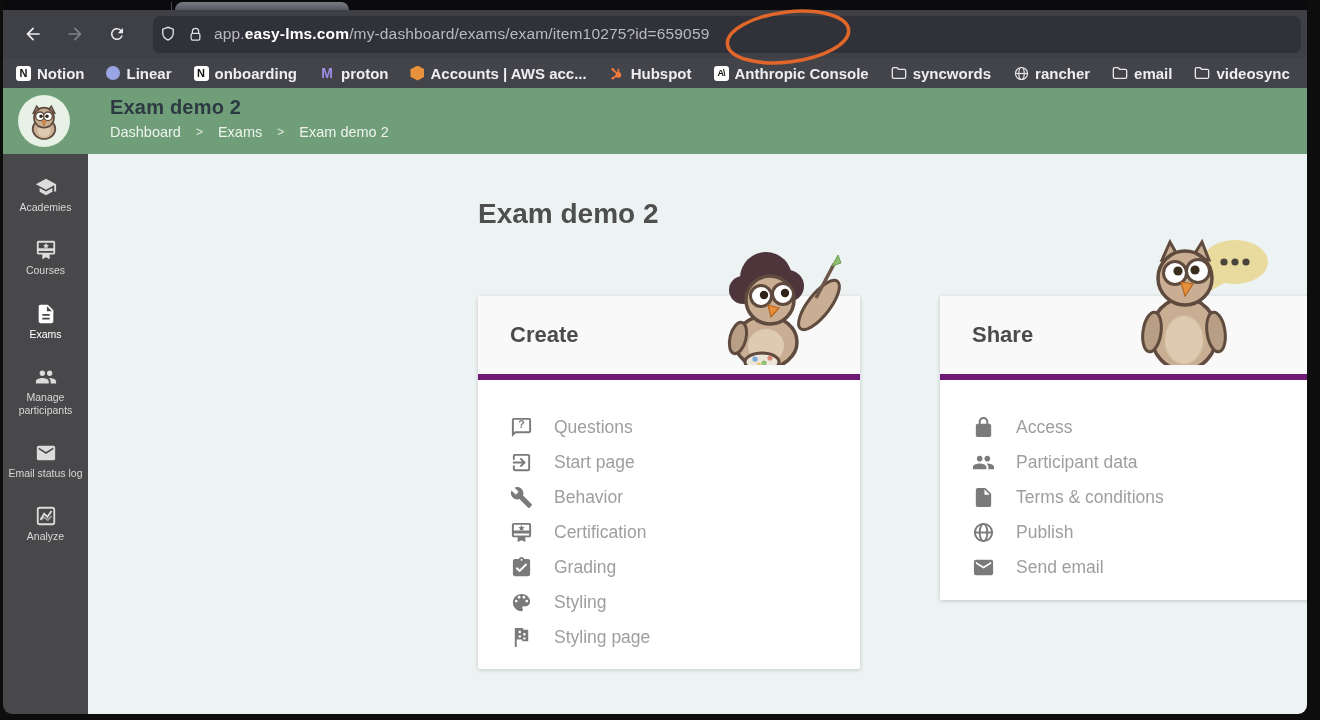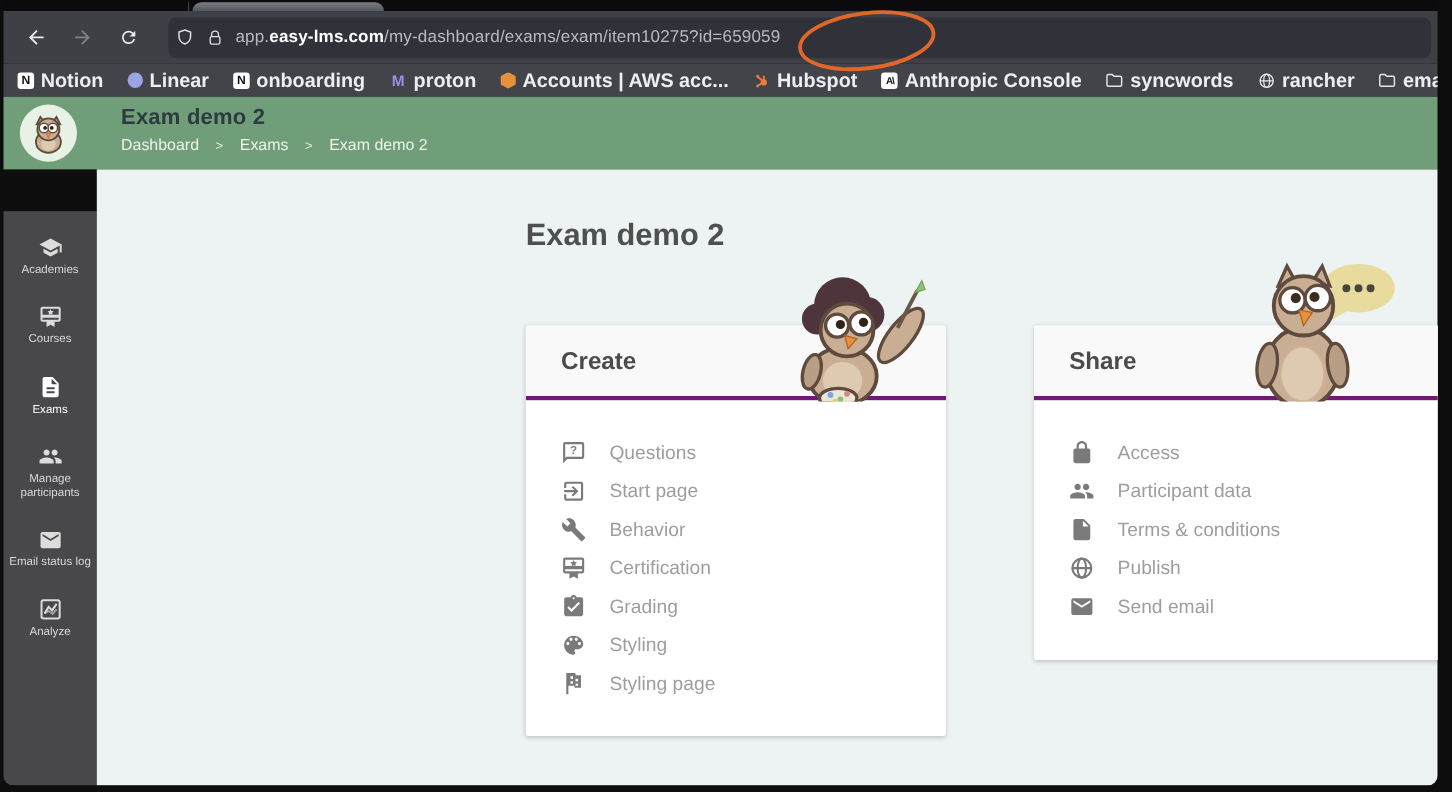--- a/index.html
+++ b/index.html
@@ -23,21 +23,21 @@
   .navbtn.disabled { color:#77787e; }
   .urlbar { flex:1; height:37px; margin-left:10px; background:#313239; border-radius:7px;
             display:flex; align-items:center; padding:0 6px; gap:11px; }
   .urlbar svg { flex:0 0 auto; }
   .urltext { font-size:15.5px; color:#b9babe; letter-spacing:.15px; white-space:nowrap; }
   .urltext .domain { color:#ffffff; font-weight:bold; }
 
   
   .bookmarks { height:30px; background:#43444a; display:flex; align-items:center; padding-left:13px; gap:22px; flex:0 0 auto; }
   .bm { display:flex; align-items:center; gap:6px; white-space:nowrap; }
-  .bm .label { font-size:18px; font-weight:bold; color:#eeeef0; }
+  .bm .label { font-size:15px; font-weight:bold; color:#eeeef0; }
   .fav { width:16px; height:16px; display:flex; align-items:center; justify-content:center; flex:0 0 auto; }
   .fav.notion { background:#fff; border-radius:3px; color:#111; font-size:11px; font-weight:bold; width:15px; height:15px; }
   .fav.linear { background:#9aa4e2; border-radius:50%; width:14px; height:14px; }
   .fav.proton { color:#9e8fe8; font-weight:bold; font-size:14px; }
   .fav.aws { width:14px; height:15px; background:#e8913c;
              clip-path:polygon(50% 0,100% 25%,100% 75%,50% 100%,0 75%,0 25%); }
   .fav.anthropic { background:#fff; border-radius:3px; color:#111; font-size:9px; font-weight:bold; width:15px; height:15px; letter-spacing:-1px; }
 
   
   .app { flex:1; display:flex; flex-direction:column; min-height:0; }
@@ -45,33 +45,33 @@
   .appheader { height:66px; background:#6f9e78; position:relative; flex:0 0 auto; }
   .owl-logo { position:absolute; left:15px; top:7px; width:52px; height:52px; border-radius:50%;
               background:#e7f1e5; display:flex; align-items:center; justify-content:center; }
   .titlebox { position:absolute; left:107px; top:8px; }
   .page-title { font-size:20px; font-weight:bold; color:#2d3a42; letter-spacing:.2px; }
   .breadcrumb { margin-top:5px; display:flex; align-items:center; gap:15px; font-size:14.5px; color:#eef3ee; }
   .breadcrumb .sep { font-size:12px; color:#e2ebe2; }
 
   .approw { flex:1; display:flex; min-height:0; }
   .sidebar { width:85px; background:#48484b; flex:0 0 auto; display:flex; flex-direction:column;
-             align-items:center; padding-top:22px;margin-top:38px; }
+             align-items:center; padding-top:22px; }
   .sb-item { display:flex; flex-direction:column; align-items:center; margin-bottom:26px; width:85px; }
   .sb-item svg { width:22px; height:22px; fill:#dcdcdc; }
   .sb-item .sb-label { margin-top:3px; font-size:10.5px; color:#d8d8d8; text-align:center; line-height:1.18; }
   .sb-item.active svg { fill:#ffffff; }
   .sb-item.active .sb-label { color:#ffffff; }
 
   .content { flex:1; background:#edf2f3; position:relative; }
   .main-heading { position:absolute; left:390px; top:44px; font-size:28px; font-weight:bold; color:#4f4f4f; }
 
   .card { position:absolute; background:#fff; width:382px; border-radius:2px;
           box-shadow:0 1px 4px rgba(0,0,0,.18); }
-  .card-header { height:68px; background:#f9f9f9; border-bottom:4px solid #701a75;
+  .card-header { height:84px; background:#f9f9f9; border-bottom:6px solid #701a75;
                  display:flex; align-items:center; padding-left:32px; border-radius:2px 2px 0 0; }
   .card-title { font-size:22px; font-weight:bold; color:#4b4b4b; }
   .card-body { padding:30px 0 0 32px; }
   .row { display:flex; align-items:center; height:35px; gap:21px; }
   .row svg { width:23px; height:23px; fill:#7a7a7a; flex:0 0 auto; }
   .row .item-label { font-size:17.5px; color:#9e9e9e; }
   .card.create { left:390px; top:142px; height:373px; }
   .card.share  { left:852px; top:142px; height:304px; }
 
   .mascots { position:absolute; left:0; top:0; right:0; height:211px; overflow:hidden;

